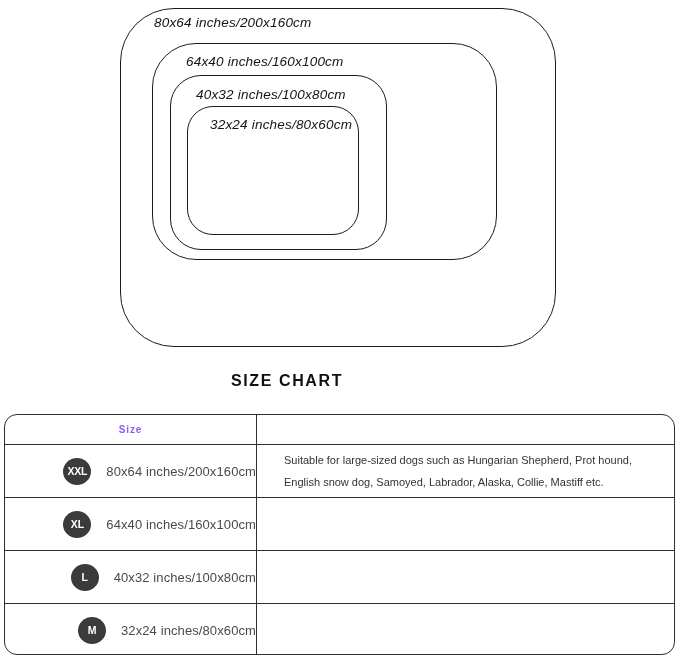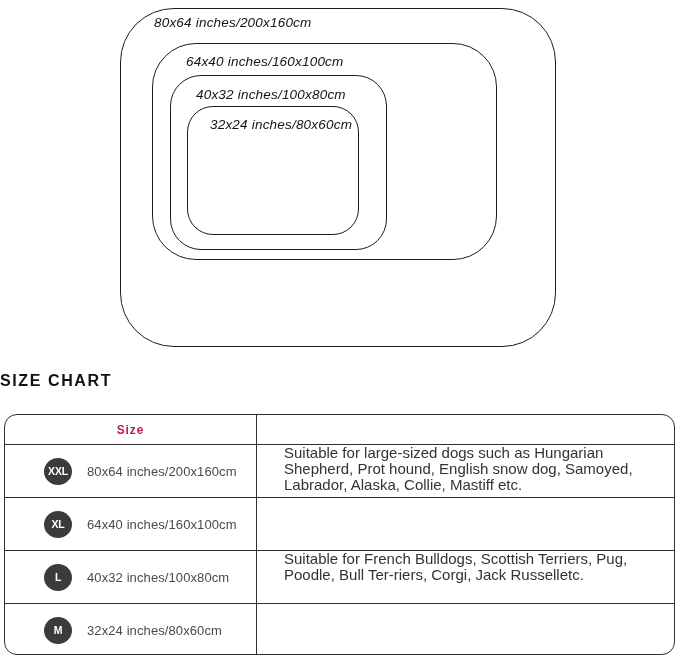--- a/index.html
+++ b/index.html
@@ -29,21 +29,21 @@
   }
   .rect-0 > .rect-label { left: 33px; top: 6px; }
   .rect-1 > .rect-label { left: 33px; top: 10px; }
   .rect-2 > .rect-label { left: 25px; top: 11px; }
   .rect-3 > .rect-label { left: 22px; top: 10px; }
 
   
   .title {
     position: absolute;
     left: 0; top: 372px; width: 574px;
-    text-align: left;
+    text-align: center;
     font-size: 16px;
     font-weight: bold;
     letter-spacing: 1.6px;
     color: #111111;
   }
 
   
   .size-table {
     position: absolute;
     left: 4px; top: 414px;
@@ -51,52 +51,53 @@
     border: 1px solid #2e2e2e;
     border-radius: 13px;
     overflow: hidden;
     background: #ffffff;
   }
   .trow, .thead { display: grid; grid-template-columns: 252px 1fr; }
   .thead { height: 29px; }
   .trow { height: 53px; border-top: 1px solid #2e2e2e; }
   .th {
     display: flex; align-items: center; justify-content: center;
-    font-size: 12px;
+    font-size: 10px;
     font-weight: 600;
     letter-spacing: 0.9px;
-    color: #be185d;
+    color: #8b5cf6;
   }
   .th-size, .td-size { border-right: 1px solid #2e2e2e; }
   .td-size {
     display: flex; align-items: center;
     padding-left: 39px;
+    justify-content: flex-end;
   }
   .badge {
     width: 28px; height: 27px;
     border-radius: 50%;
     background: #3b3b3b;
     color: #ffffff;
     font-weight: bold;
     font-size: 10.5px;
     letter-spacing: -0.2px;
     display: inline-flex; align-items: center; justify-content: center;
     flex: 0 0 auto;
   }
   .size-text {
     margin-left: 15px;
     font-size: 13px;
     color: #4a4a4a;
     letter-spacing: 0.1px;
   }
   .td-type {
-    display: flex; 
+    display: flex; align-items: center;
     padding: 0 12px 0 27px;
-    font-size: 15px;
-    line-height: 16px;
+    font-size: 11px;
+    line-height: 22px;
     color: #333333;
   }
 </style>
 </head>
 <body>
 
 <div class="canvas">
 
   <div class="diagram">
     <div class="rect rect-0">
@@ -135,23 +136,20 @@
         <span class="badge">XL</span>
         <span class="size-text">64x40 inches/160x100cm</span>
       </div>
     </div>
 
     <div class="trow">
       <div class="td td-size">
         <span class="badge">L</span>
         <span class="size-text">40x32 inches/100x80cm</span>
       </div>
-      <div class="td td-type">
-        <span>Suitable for French Bulldogs, Scottish Terriers, Pug, Poodle, Bull Ter-riers, Corgi, Jack Russelletc.</span>
-      </div>
     </div>
 
     <div class="trow">
       <div class="td td-size">
         <span class="badge">M</span>
         <span class="size-text">32x24 inches/80x60cm</span>
       </div>
     </div>
   </div>
 

